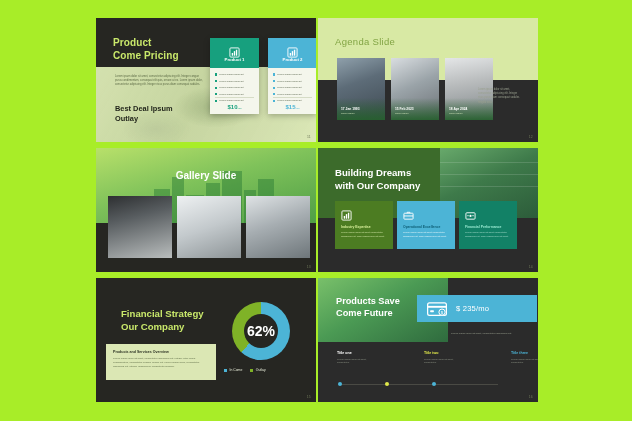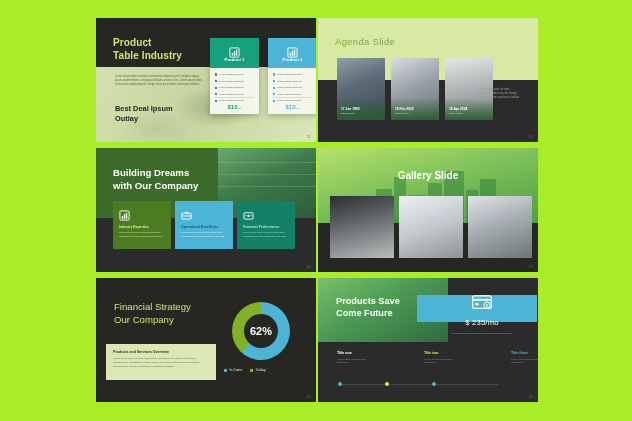--- a/index.html
+++ b/index.html
@@ -112,42 +112,42 @@
   .f2{background:#4cb4d6;}
   .f3{background:#128166;}
   .f .ic{width:11px;height:11px;margin-bottom:3px;}
   .f .ft{font-size:3.4px;font-weight:700;margin-bottom:2px;}
   .f1 .ft{color:#d8ef9a;} .f2 .ft{color:#0e5f76;} .f3 .ft{color:#96e8cf;}
   .f .fd{font-size:2.4px;line-height:3.6px;}
   .f1 .fd{color:#cfe3a4;} .f2 .fd{color:#e6f6fb;} .f3 .fd{color:#a8ddcd;}
 
   
   .s5{background:#262622;}
-  .s5 h1{position:absolute;left:18px;top:22px;margin:0;font-size:9.6px;line-height:13px;font-weight:400;color:#c9e86b;}
+  .s5 h1{position:absolute;left:18px;top:22px;margin:7px;font-size:9.6px;line-height:13px;font-weight:700;color:#c9e86b;}
   .s5 .panel{position:absolute;left:10px;top:66px;width:110px;height:36px;background:#dbe7b4;padding:6px 7px;box-sizing:border-box;}
   .s5 .panel h2{margin:0 0 3px 0;font-size:3.6px;font-weight:700;color:#2d3324;}
   .s5 .panel p{margin:0;font-size:2.5px;line-height:3.8px;color:#5d6b46;}
   .s5 .donutwrap{position:absolute;left:136px;top:24px;width:62px;height:62px;}
   .s5 .donut{width:58px;height:58px;border-radius:50%;
     background:conic-gradient(#4cb4d6 0deg 223deg,#7fb227 223deg 360deg);
     display:flex;align-items:center;justify-content:center;}
   .s5 .hole{width:34px;height:34px;border-radius:50%;background:#262622;display:flex;align-items:center;justify-content:center;}
-  .s5 .pct{font-size:11px;font-weight:700;color:#ffffff;}
+  .s5 .pct{font-size:14px;font-weight:700;color:#ffffff;}
   .s5 .legend{position:absolute;left:128px;top:90px;display:flex;gap:8px;align-items:center;}
   .s5 .lg{display:flex;align-items:center;gap:2.5px;font-size:3.4px;color:#e7ecd9;}
   .s5 .lg .sw{width:3px;height:3px;display:block;}
   .s5 .lg.a .sw{background:#4cb4d6;} .s5 .lg.b .sw{background:#7fb227;}
 
   
   .s6{background:#2b2b2b;}
   .s6 .hero{position:absolute;left:0;top:0;width:130px;height:64px;
     background:linear-gradient(150deg,#79c06a 0%,#4b9a54 45%,#2f6b3e 100%);}
   .s6 h1{position:absolute;left:18px;top:17px;margin:0;font-size:9.2px;line-height:12px;font-weight:700;color:#ffffff;}
   .s6 .priceband{position:absolute;left:99px;top:17px;width:120px;height:27px;background:#4cb4d6;
-    display:flex;align-items:center;gap:9px;padding-left:10px;box-sizing:border-box;flex-direction:column;}
+    display:flex;align-items:center;gap:9px;padding-left:10px;box-sizing:border-box;}
   .s6 .priceband .ic{width:20px;height:14px;flex:0 0 auto;}
   .s6 .priceband .pt{font-size:7.6px;font-weight:400;color:#ffffff;letter-spacing:.2px;}
   .s6 .hcopy{position:absolute;left:133px;top:54px;width:76px;font-size:2.5px;line-height:3.8px;color:#9aa08f;}
   .s6 .cols{position:absolute;left:19px;top:73px;display:flex;gap:45px;}
   .cl{width:42px;}
   .cl .t{font-size:3.6px;font-weight:700;margin-bottom:2.5px;}
   .cl.c1 .t{color:#ffffff;} .cl.c2 .t{color:#e0e84a;} .cl.c3 .t{color:#4cb4d6;}
   .cl .d{font-size:2.4px;line-height:3.6px;color:#8e9486;}
   .s6 .timeline{position:absolute;left:20px;top:104px;width:160px;height:4px;}
   .s6 .timeline .bar{position:absolute;left:0;top:1.6px;width:100%;height:.6px;background:#4a4a44;}
@@ -159,21 +159,21 @@
 </head>
 <body>
 
 <div class="board">
 
   <div class="slide s1">
     <div class="lowerpanel"></div>
     <div class="lowerphoto"></div>
     <h1>
       <span>Product</span><br>
-      <span>Table Industry</span>
+      <span>Come Pricing</span>
     </h1>
     <div class="body-copy">Lorem ipsum dolor sit amet, consectetur adipiscing elit. Integer congue purus condimentum, consequat elit quis, ornare at ex. Lorem ipsum dolor, consectetur adipiscing elit. Integer risus purus diam consequat sodales.</div>
     <div class="bestdeal">
       <span>Best Deal Ipsum</span><br>
       <span>Outlay</span>
     </div>
 
     <div class="card c1">
       <div class="cap">
         <span class="ic">
@@ -277,20 +277,42 @@
         <div class="img"></div>
         <div class="tint"></div>
         <div class="lbl">
           <span class="date">18 Apr 2024</span>
           <span class="sub">Lorem Ipsum</span>
         </div>
       </div>
     </div>
     <div class="sidecopy">Lorem ipsum dolor sit amet, consectetur adipiscing elit. Integer risus purus diam consequat sodales fringilla erat.</div>
     <div class="pgnum">12</div>
+  </div>
+
+  <div class="slide s3">
+    <div class="sky"></div>
+    <div class="city">
+      <i style="left:58px;width:16px;height:34px;"></i>
+      <i style="left:76px;width:12px;height:46px;"></i>
+      <i style="left:90px;width:18px;height:28px;"></i>
+      <i style="left:110px;width:14px;height:40px;"></i>
+      <i style="left:126px;width:20px;height:52px;"></i>
+      <i style="left:148px;width:12px;height:33px;"></i>
+      <i style="left:162px;width:16px;height:44px;"></i>
+      <i style="left:180px;width:14px;height:26px;"></i>
+      <i style="left:30px;width:14px;height:22px;"></i>
+    </div>
+    <h1>Gallery Slide</h1>
+    <div class="gal">
+      <div class="g g1"></div>
+      <div class="g g2"></div>
+      <div class="g g3"></div>
+    </div>
+    <div class="pgnum">13</div>
   </div>
 
   <div class="slide s4">
     <div class="greenpanel"></div>
     <div class="photo">
       <div class="hz" style="top:14px;"></div>
         <div class="hz" style="top:26px;"></div>
         <div class="hz" style="top:38px;"></div>
     </div>
     <h1>
@@ -328,42 +350,20 @@
               <circle cx="12" cy="13" r="2.4" fill="#fff"></circle>
               <rect x="5" y="11.5" width="3" height="2" fill="#fff"></rect>
               <rect x="16" y="11.5" width="3" height="2" fill="#fff"></rect>
             </svg>
         </span>
         <div class="ft">Financial Performance</div>
         <div class="fd">Lorem ipsum dolor sit amet consectetur adipiscing elit. Nam ullamcorper sit amet.</div>
       </div>
     </div>
     <div class="pgnum">14</div>
-  </div>
-
-  <div class="slide s3">
-    <div class="sky"></div>
-    <div class="city">
-      <i style="left:58px;width:16px;height:34px;"></i>
-      <i style="left:76px;width:12px;height:46px;"></i>
-      <i style="left:90px;width:18px;height:28px;"></i>
-      <i style="left:110px;width:14px;height:40px;"></i>
-      <i style="left:126px;width:20px;height:52px;"></i>
-      <i style="left:148px;width:12px;height:33px;"></i>
-      <i style="left:162px;width:16px;height:44px;"></i>
-      <i style="left:180px;width:14px;height:26px;"></i>
-      <i style="left:30px;width:14px;height:22px;"></i>
-    </div>
-    <h1>Gallery Slide</h1>
-    <div class="gal">
-      <div class="g g1"></div>
-      <div class="g g2"></div>
-      <div class="g g3"></div>
-    </div>
-    <div class="pgnum">13</div>
   </div>
 
   <div class="slide s5">
     <h1>
       <span>Financial Strategy</span><br>
       <span>Our Company</span>
     </h1>
     <div class="panel">
       <h2>Products and Services Overview</h2>
       <p>Lorem ipsum dolor sit amet, consectetur adipiscing elit. Integer vitae purus condimentum, consectetur congue ornare elit. Lorem ipsum dolor, consectetur adipiscing elit. Integer ullamcorper consectetur sodales.</p>

